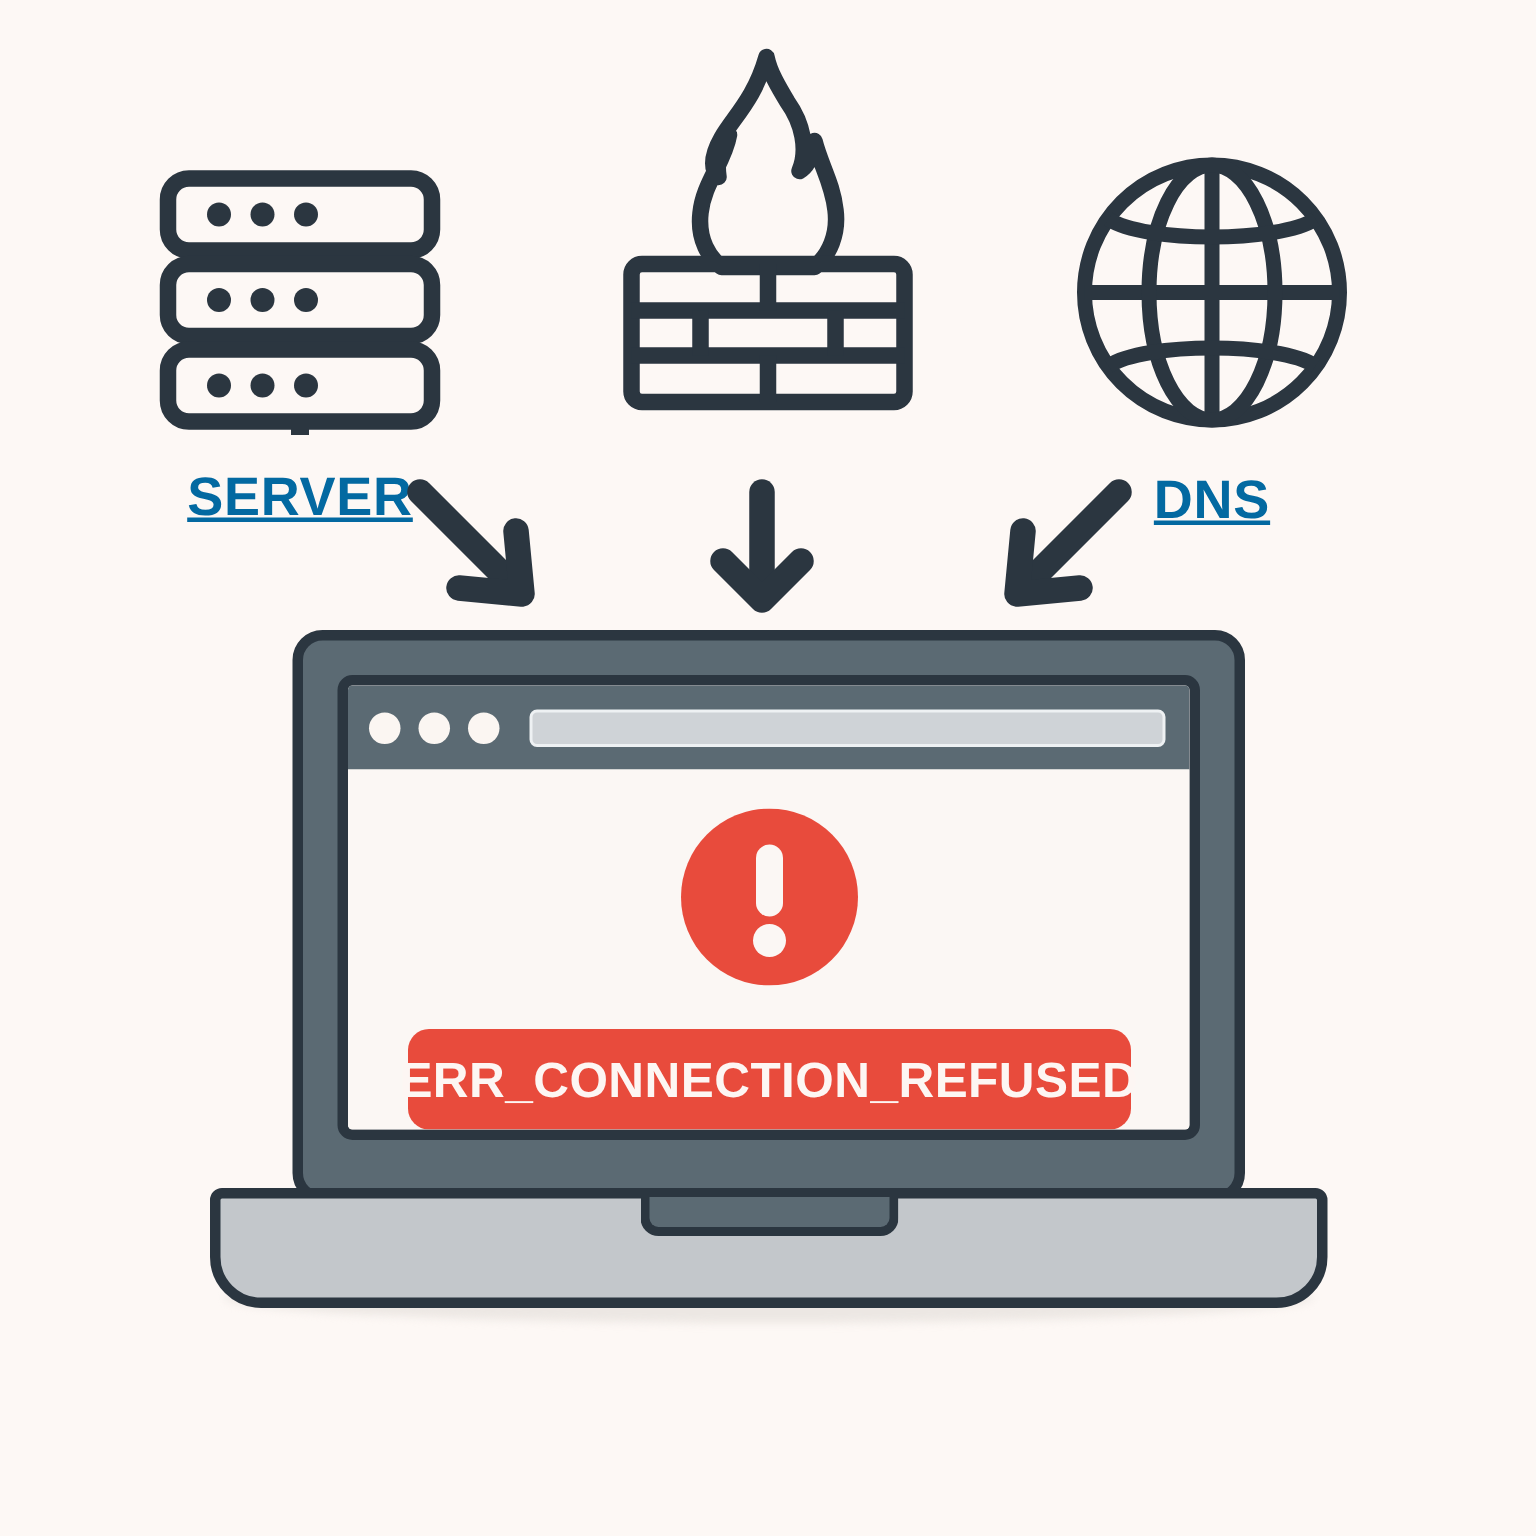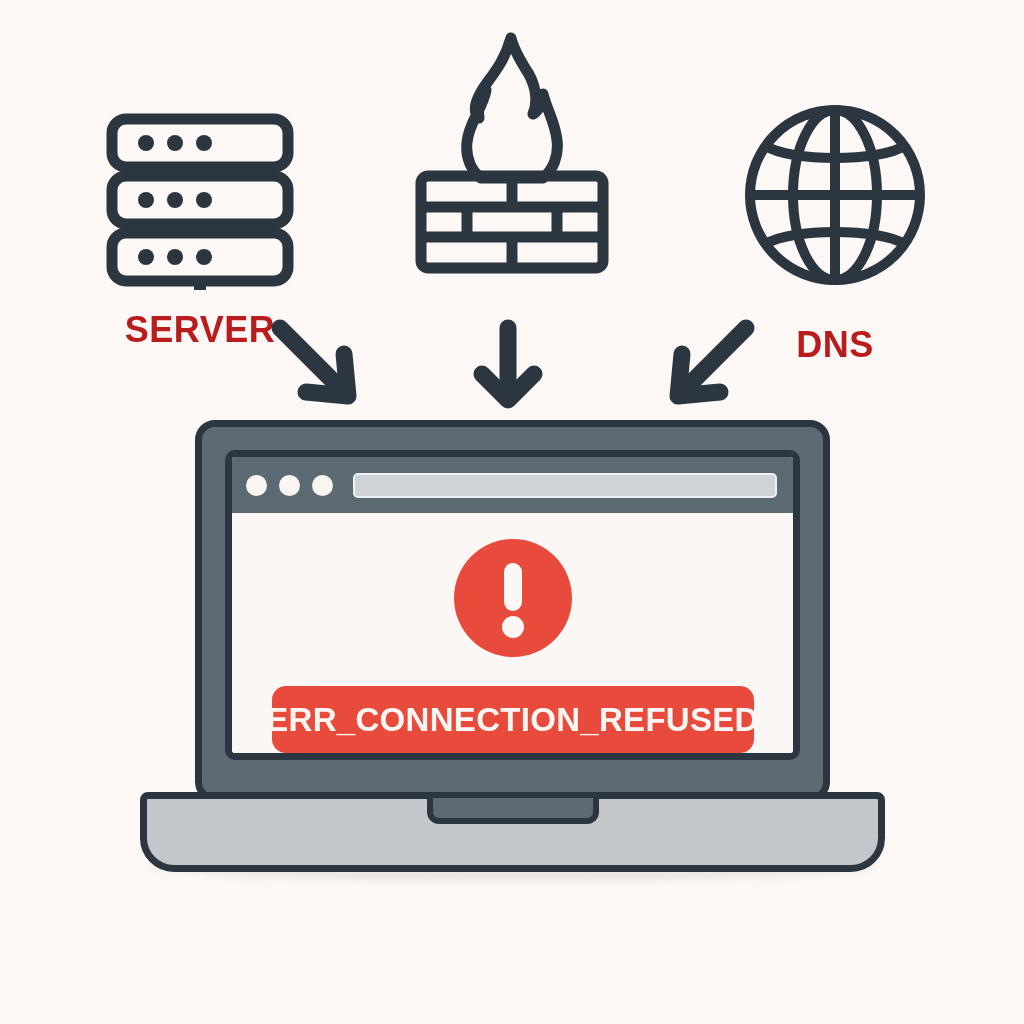--- a/index.html
+++ b/index.html
@@ -23,27 +23,28 @@
   
   .icon-node {
     position: absolute;
     display: flex;
     flex-direction: column;
     align-items: center;
   }
   .icon-label {
     font-weight: bold;
     letter-spacing: 0.5px;
-    color: #b91c1c;
+    color: #0369a1;
     line-height: 1;
     white-space: nowrap;
+    text-decoration: underline;
   }
   #node-server   { left: 60px;  top: 110px;  width: 280px; }
   #node-firewall { left: 372px; top: 30px;   width: 280px; }
-  #node-dns      { left: 695px; top: 100px;  width: 280px; gap: 13px; }
+  #node-dns      { left: 668px; top: 100px;  width: 280px; }
 
   #node-server   .icon-label { font-size: 36px; margin-top: 18px; }
   #node-firewall .icon-label { font-size: 36px; margin-top: 14px; }
   #node-dns      .icon-label { font-size: 36px; margin-top: 20px; }
 
   
   .arrow { position: absolute; }
   #arrow-server   { left: 268px; top: 318px; }
   #arrow-firewall { left: 470px; top: 318px; }
   #arrow-dns      { left: 658px; top: 318px; }

